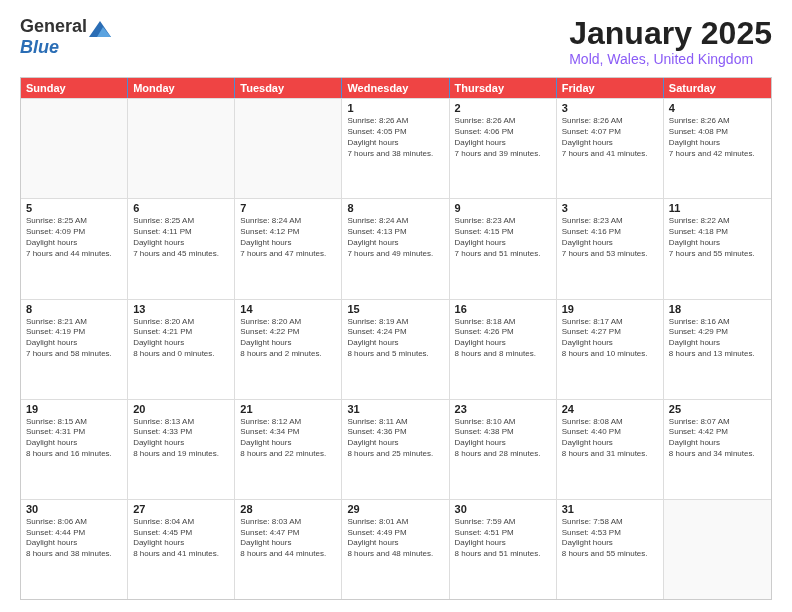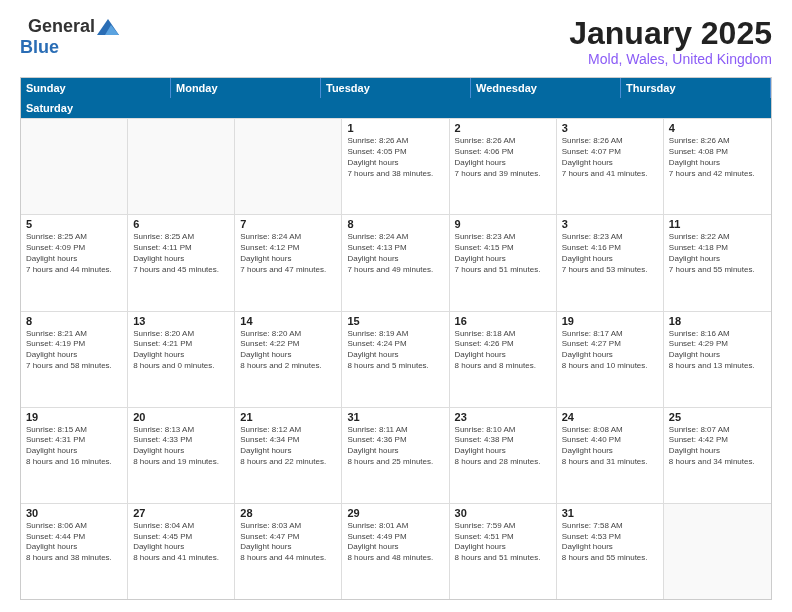--- a/index.html
+++ b/index.html
@@ -23,61 +23,60 @@
       align-items: flex-start;
       margin-bottom: 10px;
     }
     .logo {
       display: flex;
       flex-direction: column;
       align-items: flex-start;
     }
     .logo-text {
       display: flex;
-      align-items: center;
-      margin-left: 8px;
+      align-items: flex-end;
     }
     .logo-general {
       font-size: 18px;
       font-weight: bold;
       color: #333;
     }
     .logo-blue {
       font-size: 18px;
       font-weight: bold;
       color: #2a6db5;
+      font-style: italic;
     }
     .logo-icon {
       width: 22px;
       height: 16px;
       margin-left: 2px;
     }
     .title-block {
-      text-align: right;
     }
     .month-title {
       font-size: 32px;
       font-weight: bold;
       color: #222;
       line-height: 1.1;
     }
     .location {
       font-size: 14px;
       color: #8b5cf6;
     }
     .calendar {
       flex: 1;
       display: flex;
       flex-direction: column;
       border: 1px solid #ccc;
     }
     .cal-header {
       display: grid;
-      grid-template-columns: repeat(5, 1fr);
-      background: #0369a1;
+      grid-template-columns: repeat(7, 1fr);
+      background: #ef4444;
     }
     .cal-header-cell {
       color: #fff;
       font-size: 11px;
       font-weight: bold;
       padding: 4px 5px;
       text-align: left;
       border-right: 1px solid #4a8dd5;
     }
     .cal-header-cell:last-child { border-right: none; }
@@ -136,20 +135,21 @@
     </div>
   </div>
 
   <div class="calendar">
     <div class="cal-header">
       <div class="cal-header-cell">Sunday</div>
       <div class="cal-header-cell">Monday</div>
       <div class="cal-header-cell">Tuesday</div>
       <div class="cal-header-cell">Wednesday</div>
       <div class="cal-header-cell">Thursday</div>
+      <div class="cal-header-cell">Friday</div>
       <div class="cal-header-cell">Saturday</div>
     </div>
     <div class="cal-body" id="cal-body">
     <div class="cal-row">
           <div class="cal-cell empty"></div>
           <div class="cal-cell empty"></div>
           <div class="cal-cell empty"></div>
           <div class="cal-cell">
             <div class="day-num">1</div>
             <div class="day-info">Sunrise: 8:26 AM<br>Sunset: 4:05 PM<br>Daylight hours<br>7 hours and 38 minutes.</div>

